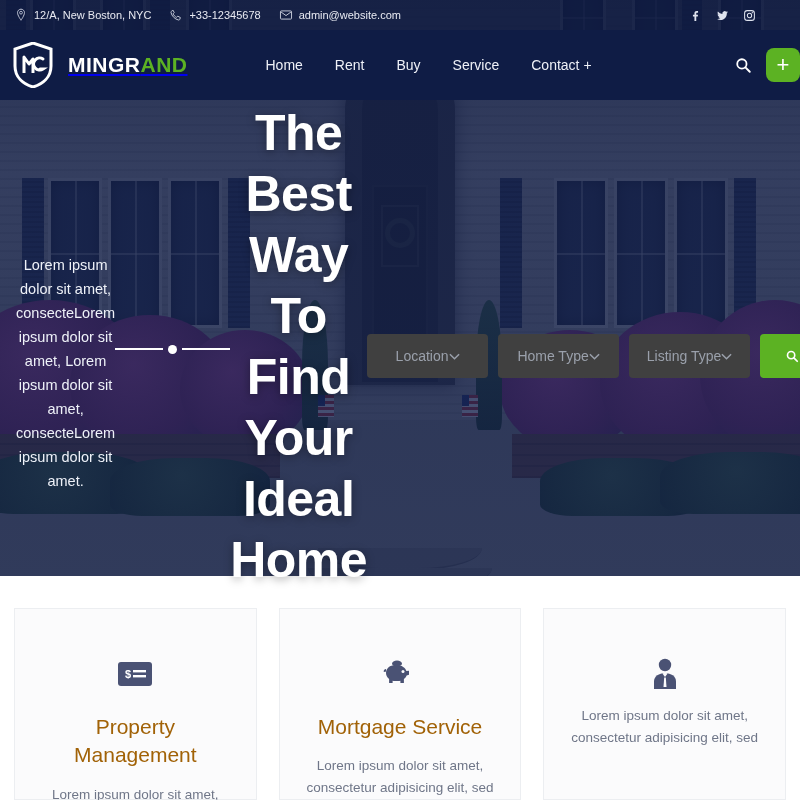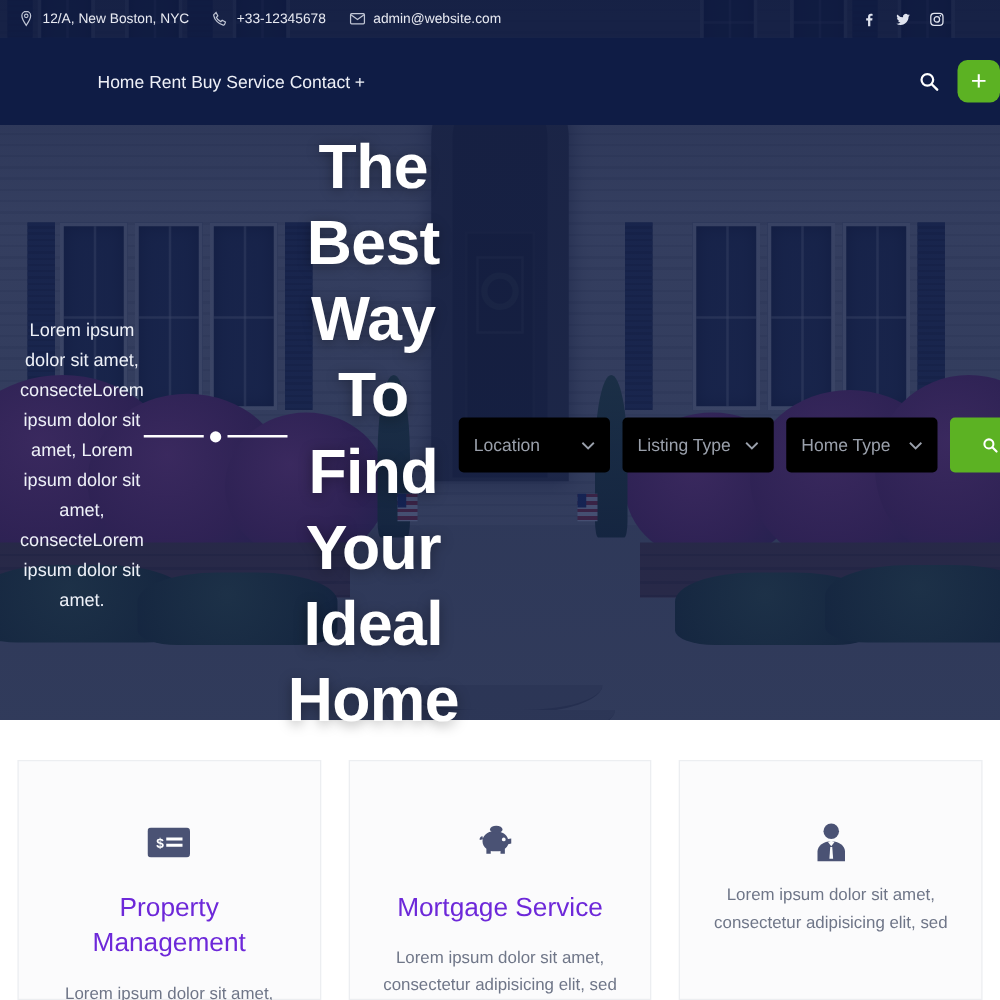--- a/index.html
+++ b/index.html
@@ -142,21 +142,21 @@
     background: #0f1c45;
     display: flex; align-items: center;
     z-index: 20;
   }
   .brand { display: flex; align-items: center; gap: 14px; padding-left: 12px; }
   .brand-logo { width: 42px; height: 46px; display: block; }
   .brand-text { font-size: 21px; font-weight: bold; letter-spacing: .5px; }
   .brand-a { color: #ffffff; }
   .brand-b { color: #5cb223; }
 
-  .nav-links { display: flex; align-items: center; gap: 4px; margin-left: 78px; }
+  .nav-links { display: flex; align-items: center; gap: 32px; margin-left: 78px; }
   .nav-link {
     color: #eef0f7; font-size: 14px; text-decoration: none; white-space: nowrap;
   }
   .nav-right { margin-left: auto; display: flex; align-items: center; height: 70px; }
   .search-ic { width: 18px; height: 18px; fill: #ffffff; display: block; margin-right: 14px; }
   .plus-btn {
     width: 34px; height: 34px; border-radius: 8px; background: #5cb223;
     display: flex; align-items: center; justify-content: center;
     color: #fff; font-size: 22px; line-height: 1; font-weight: 500;
     border: none; cursor: pointer;
@@ -182,22 +182,22 @@
   .divider .dot { width: 9px; height: 9px; border-radius: 50%; background: #ffffff; margin: 0 5px; }
   .hero-title {
     margin-top: 18px; text-align: center; color: #ffffff;
     font-size: 50px; font-weight: bold; line-height: 1.22; letter-spacing: -.5px;
     text-shadow: 0 2px 10px rgba(0,0,0,.35);
   }
 
   
   .searchbar { display: flex; gap: 10px; margin-top: 36px; }
   .sfield {
-    width: 121px; height: 44px; background: #000000; border-radius: 4px;
-    display: flex; align-items: center; justify-content: space-between;
+    width: 121px; height: 44px; background: #404040; border-radius: 4px;
+    display: flex; align-items: center; justify-content: center;
     padding: 0 12px; cursor: pointer;
   }
   .sfield span { color: #9aa0ab; font-size: 14px; }
   .chev { width: 11px; height: 7px; fill: #9aa0ab; display: block; }
   .sbtn {
     width: 121px; height: 44px; background: #5cb223; border-radius: 4px; border: none;
     display: flex; align-items: center; justify-content: center; gap: 8px;
     color: #ffffff; font-size: 14px; cursor: pointer;
   }
   .sbtn svg { width: 14px; height: 14px; fill: #fff; display: block; }
@@ -208,21 +208,21 @@
     background: #ffffff;
   }
   .card-row { display: flex; gap: 22px; padding: 32px 14px 0 14px; }
   .card {
     flex: 1; background: #fbfbfc; border: 1px solid #eceef1;
     padding: 48px 18px 0 18px; text-align: center; height: 192px;
   }
   .card-icon { height: 34px; display: flex; align-items: center; justify-content: center; }
   .card-icon svg { fill: #4a5274; display: block; }
   .card-title {
-    margin-top: 22px; font-size: 21px; color: #6d28d9; line-height: 1.35;
+    margin-top: 22px; font-size: 21px; color: #a16207; line-height: 1.35;
   }
   .card-desc {
     margin-top: 14px; font-size: 13.5px; color: #6f7688; line-height: 1.62;
   }
 </style>
 </head>
 <body>
 
 <div class="hero">
 
@@ -332,20 +332,30 @@
         <svg class="soc" viewBox="0 0 24 24">
           <rect x="3" y="3" width="18" height="18" rx="5" fill="none" stroke="#dfe3ee" stroke-width="1.9"></rect>
           <circle cx="12" cy="12" r="4" fill="none" stroke="#dfe3ee" stroke-width="1.9"></circle>
           <circle cx="17.2" cy="6.8" r="1.2"></circle>
         </svg>
       </a>
     </div>
   </div>
 
   <div class="navbar">
+    <a class="brand" href="#">
+      <svg class="brand-logo" viewBox="0 0 42 46">
+        <path d="M21 1 39 7v17c0 11-8 18-18 21C11 42 3 35 3 24V7z" fill="none" stroke="#ffffff" stroke-width="3"></path>
+        <path d="M12 31V15l5 7 4-5v14" fill="none" stroke="#ffffff" stroke-width="3" stroke-linejoin="round"></path>
+        <path d="M31 17a6 6 0 1 0 0 10h-3" fill="none" stroke="#ffffff" stroke-width="3" stroke-linecap="round"></path>
+      </svg>
+      <div class="brand-text">
+        <span class="brand-a">MINGR</span><span class="brand-b">AND</span>
+      </div>
+    </a>
 
     <nav class="nav-links">
       <a class="nav-link" href="#">Home</a>
       <a class="nav-link" href="#">Rent</a>
       <a class="nav-link" href="#">Buy</a>
       <a class="nav-link" href="#">Service</a>
       <a class="nav-link" href="#">Contact +</a>
     </nav>
 
     <div class="nav-right">
@@ -372,27 +382,27 @@
     </h1>
 
     <div class="searchbar">
       <div class="sfield">
         <span>Location</span>
         <svg class="chev" viewBox="0 0 12 7">
             <path d="M1 1l5 5 5-5" fill="none" stroke="#9aa0ab" stroke-width="1.6"></path>
           </svg>
       </div>
       <div class="sfield">
-        <span>Listing Type</span>
+        <span>Home Type</span>
         <svg class="chev" viewBox="0 0 12 7">
             <path d="M1 1l5 5 5-5" fill="none" stroke="#9aa0ab" stroke-width="1.6"></path>
           </svg>
       </div>
       <div class="sfield">
-        <span>Home Type</span>
+        <span>Listing Type</span>
         <svg class="chev" viewBox="0 0 12 7">
             <path d="M1 1l5 5 5-5" fill="none" stroke="#9aa0ab" stroke-width="1.6"></path>
           </svg>
       </div>
       <button class="sbtn">
         <svg viewBox="0 0 24 24">
           <circle cx="10.5" cy="10.5" r="6.2" fill="none" stroke="#ffffff" stroke-width="2.8"></circle>
           <path d="M15.2 15.2 21 21" stroke="#ffffff" stroke-width="3" stroke-linecap="round"></path>
         </svg>
         <span>Contact</span>

